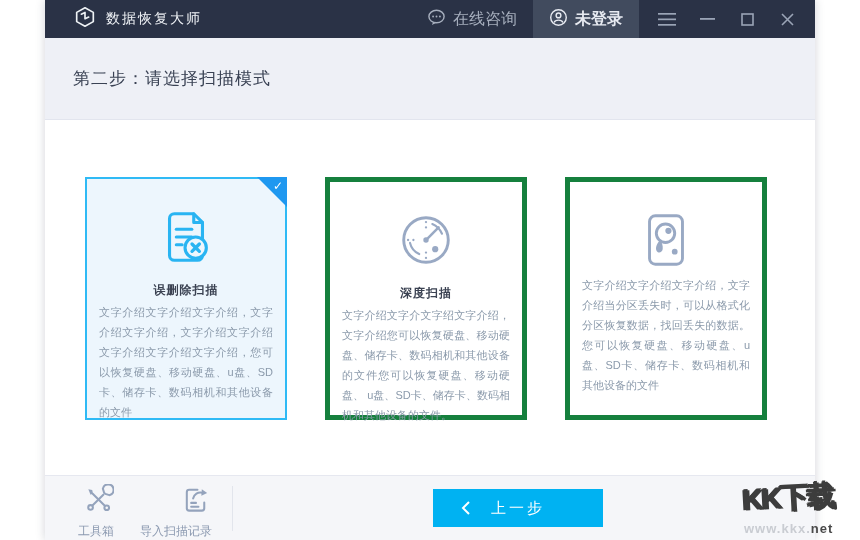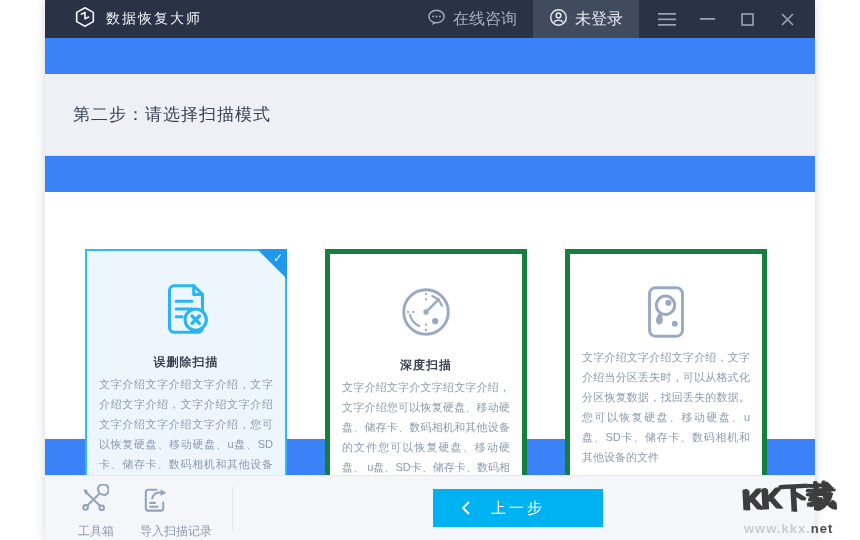--- a/index.html
+++ b/index.html
@@ -1,30 +1,30 @@
 <!DOCTYPE html>
 <html><head>
 <meta charset="utf-8">
 <style>
   * { margin:0; padding:0; box-sizing:border-box; }
   html,body { width:860px; height:540px; background:#ffffff; overflow:hidden;
     font-family:"Liberation Sans","DejaVu Sans",sans-serif; }
 
   .window { position:absolute; left:45px; top:0; width:770px; height:540px;
-    background:#3b82f6; box-shadow:0 0 9px rgba(50,60,80,.22);
-    display:flex; flex-direction:column;gap:36px; }
+    background:#a3a3a3; box-shadow:0 0 9px rgba(50,60,80,.22);
+    display:flex; flex-direction:column; }
 
   
   .titlebar { height:38px; background:#2a3246; display:flex; align-items:center; flex-shrink:0; }
   .brand { display:flex; align-items:center; margin-left:28px; gap:9px; }
   .app-name { color:#f0f3f7; font-size:14px; letter-spacing:2px; }
   .tb-right { margin-left:auto; display:flex; align-items:stretch; height:100%; }
   .tb-item { display:flex; align-items:center; gap:7px; padding:0 16px; color:#a6aebd;
     font-size:16px; cursor:default; }
-  .tb-item.login { background:#414b5e; color:#e7eaf1; font-weight:normal; }
+  .tb-item.login { background:#414b5e; color:#e7eaf1; font-weight:bold; }
   .win-controls { display:flex; align-items:center; padding:0 8px; }
   .win-btn { width:40px; height:100%; display:flex; align-items:center; justify-content:center; color:#9aa4b6; }
 
   
   .step-header { height:82px; background:#eef0f6; border-bottom:1px solid #e2e5ee;
     display:flex; align-items:center; flex-shrink:0; }
   .step-title { margin-left:28px; font-size:17px; font-weight:normal; color:#3a4254; letter-spacing:1px; }
 
   
   .content { flex:1; background:#fff; position:relative; }
@@ -36,21 +36,21 @@
     border-top:30px solid #1f98f0; border-left:30px solid transparent; }
   .corner-check { position:absolute; top:0; right:2px; color:#fff; font-size:12px; font-weight:bold; }
   .icon-wrap { height:64px; margin-top:26px; display:flex; align-items:center; justify-content:center; }
   .card-title { margin-top:13px; text-align:center; font-size:12px; font-weight:bold; color:#3b4252; letter-spacing:1px; }
   .card-desc { margin:3px 12px 0; font-size:11px; line-height:20px; color:#8b9aab; text-align:justify; }
 
   
   .footer { height:65px; background:#f5f6f9; border-top:1px solid #e6e8f0;
     position:relative; flex-shrink:0; }
   .tools { position:absolute; left:33px; top:8px; display:flex; gap:26px; }
-  .tool-item { display:flex; flex-direction:column; align-items:flex-start; cursor:pointer; }
+  .tool-item { display:flex; flex-direction:column; align-items:flex-end; cursor:pointer; }
   .tool-label { margin-top:4px; font-size:12px; color:#8b99b0; }
   .v-divider { position:absolute; left:187px; top:10px; width:1px; height:45px; background:#e2e5ec; }
   .nav-btn { position:absolute; top:13px; height:38px; background:#00b2f2; color:#fff;
     display:flex; align-items:center; justify-content:center; font-size:15px;
     letter-spacing:3px; cursor:pointer;text-align:center; }
   .nav-btn.prev { left:388px; width:170px; }
   .nav-btn.next { left:570px; width:172px; }
   .chev { position:absolute; top:11px; }
   .chev.left { left:28px; }
   .chev.right { right:24px; }

